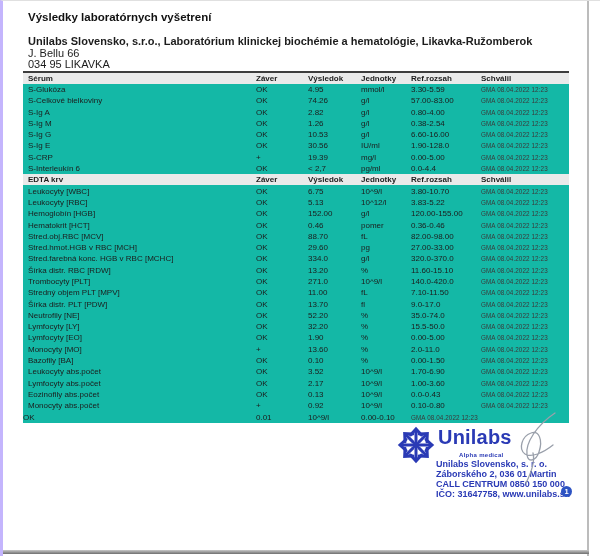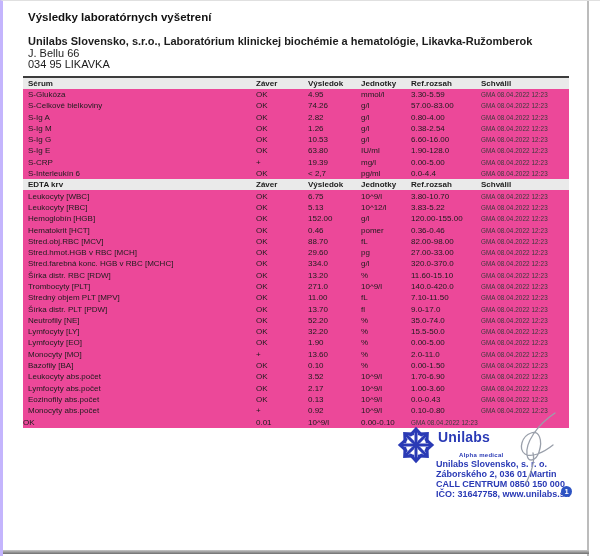--- a/index.html
+++ b/index.html
@@ -6,35 +6,35 @@
   .page{
     position:relative;width:600px;height:556px;background:#ffffff;
     font-family:"Liberation Sans", sans-serif;color:#1c1c1c;overflow:hidden;
     border-top:1px solid #e0e0e0;border-left:3px solid #c4b5fd;
   }
   .doc{padding:8px 0 0 25px;}
   .title{font-size:11.5px;font-weight:bold;margin:2px 0 13px 0;color:#111;}
   .labinfo{font-size:11px;line-height:11.5px;}
   .labinfo .bold{font-weight:bold;}
   .results-table{
-    margin-left:-5px;margin-top:5px;width:546px;background:#ec4899;
+    margin-left:-5px;width:546px;background:#14b8a6;
     border-top:2.5px solid #3d3d3d;
   }
   .trow{
     display:grid;grid-template-columns:233px 52px 53px 50px 70px 1fr;
     height:11.3px;align-items:center;font-size:8px;
   }
   .trow .cell{white-space:nowrap;overflow:hidden;}
   .trow .name{padding-left:5px;}
   .trow.section{background:#eaeaea;font-weight:bold;}
   .trow .appr{font-size:6.3px;color:#3a3a3a;letter-spacing:0.1px;}
   
   .stamp{position:absolute;left:390px;top:422px;width:196px;height:100px;color:#2a3ab5;}
   .snowflake{position:absolute;left:3px;top:2px;}
-  .brand{position:absolute;left:45px;top:3px;font-size:14px;font-weight:bold;line-height:22px;letter-spacing:0.2px;}
+  .brand{position:absolute;left:45px;top:3px;font-size:20px;font-weight:bold;line-height:22px;letter-spacing:0.2px;}
   .tagline{position:absolute;left:66px;top:29px;font-size:6px;font-weight:bold;letter-spacing:0.3px;}
   .stamp-lines{position:absolute;left:43px;top:36px;font-size:9px;font-weight:bold;line-height:10px;white-space:nowrap;}
   .badge{
     position:absolute;left:168px;top:63px;width:11px;height:11px;border-radius:50%;
     background:#2d53c3;color:#fff;font-size:7.5px;font-weight:bold;text-align:center;line-height:11px;
   }
   .signature{position:absolute;left:110px;top:-14px;}
   
   .edge-right{position:absolute;left:584px;top:0;width:2px;height:556px;background:#bcbcbc;}
   .edge-bottom{position:absolute;left:0;top:549px;width:586px;height:4px;
@@ -96,21 +96,21 @@
           <div class="cell name">S-Ig G</div>
           <div class="cell">OK</div>
           <div class="cell">10.53</div>
           <div class="cell">g/l</div>
           <div class="cell">6.60-16.00</div>
           <div class="cell appr">GMA 08.04.2022 12:23</div>
         </div>
         <div class="trow">
           <div class="cell name">S-Ig E</div>
           <div class="cell">OK</div>
-          <div class="cell">63.80</div>
+          <div class="cell">30.56</div>
           <div class="cell">IU/ml</div>
           <div class="cell">1.90-128.0</div>
           <div class="cell appr">GMA 08.04.2022 12:23</div>
         </div>
         <div class="trow">
           <div class="cell name">S-CRP</div>
           <div class="cell">+</div>
           <div class="cell">19.39</div>
           <div class="cell">mg/l</div>
           <div class="cell">0.00-5.00</div>

